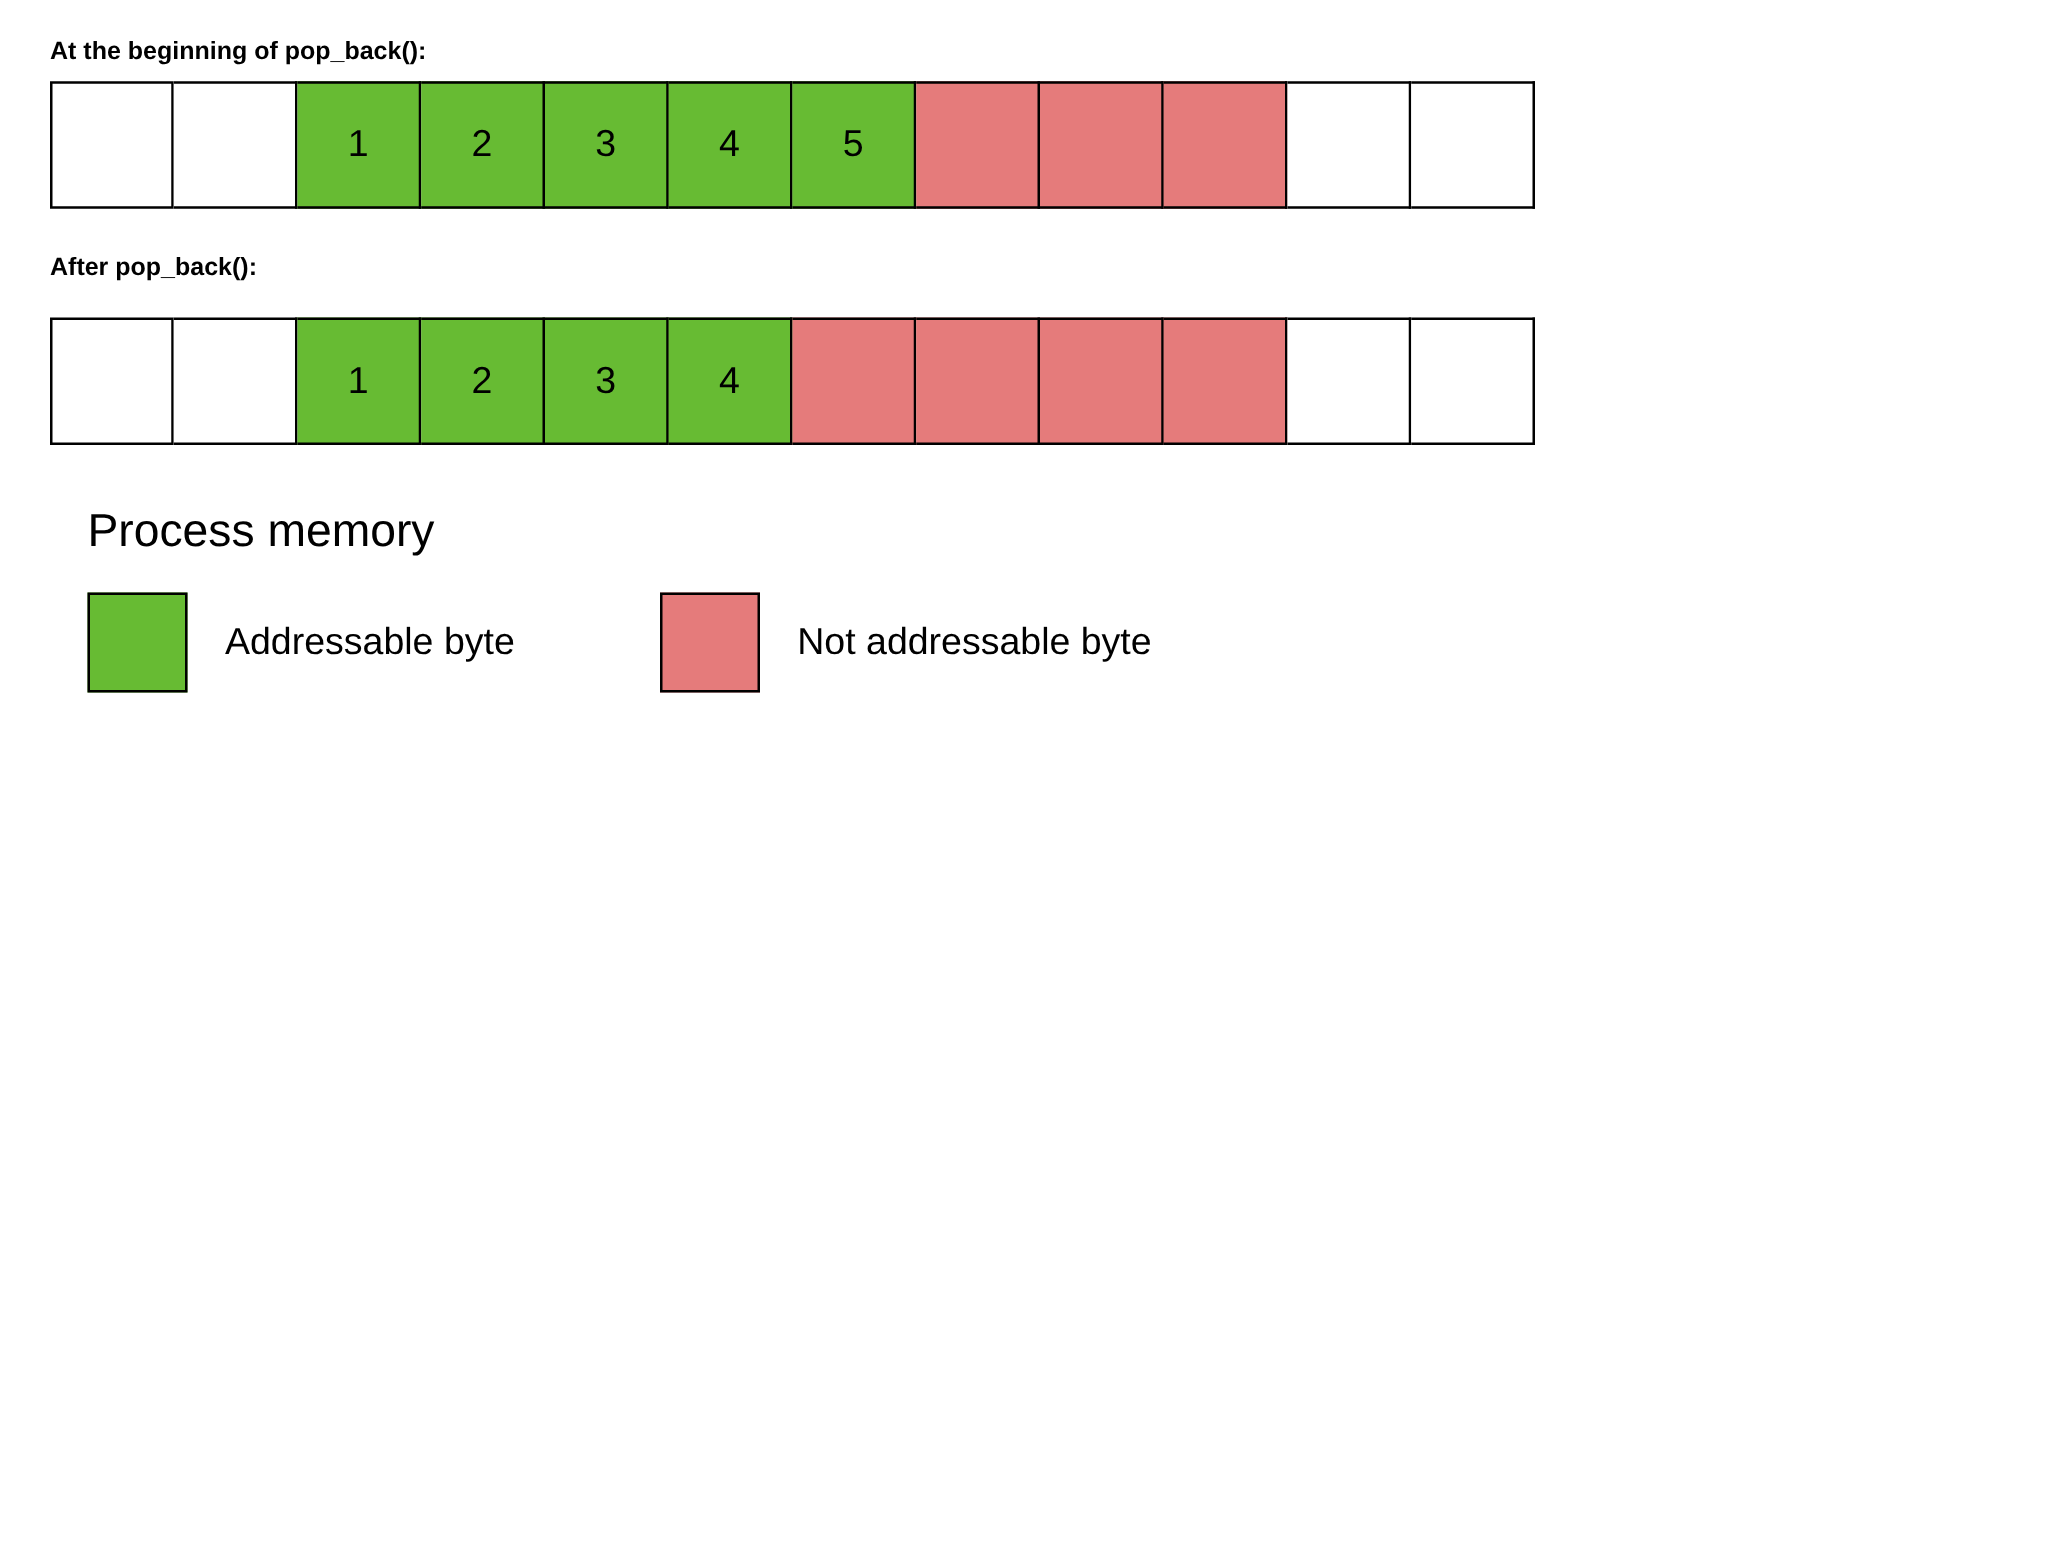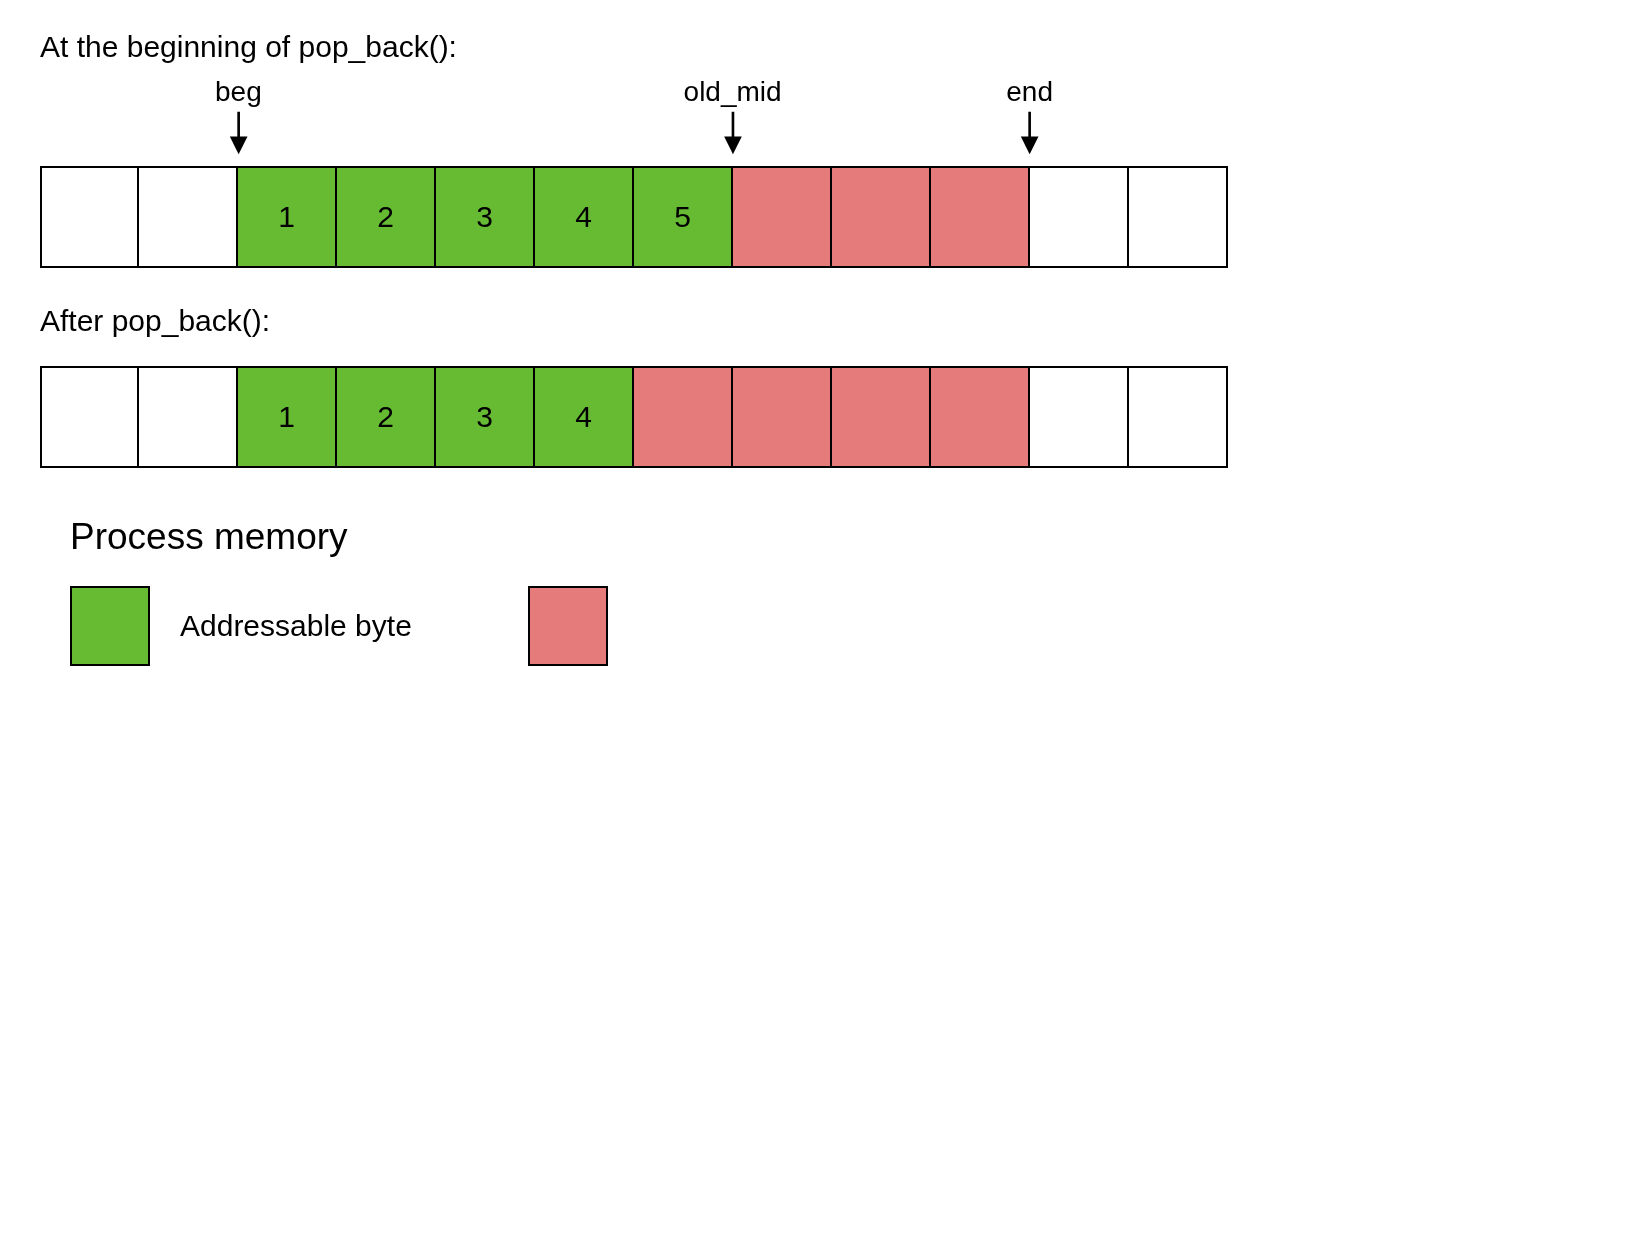--- a/index.html
+++ b/index.html
@@ -3,22 +3,22 @@
   <meta charset="utf-8">
   <style>
     * { box-sizing: border-box; margin: 0; padding: 0; }
     body {
       background: white;
       font-family: Arial, Helvetica, sans-serif;
       padding: 30px 40px;
       color: #000;
     }
     .heading {
-      font-size: 30px;
-      font-weight: normal;
+      font-size: 20px;
+      font-weight: bold;
       margin-bottom: 12px;
     }
     .diagram-area {
       position: relative;
       margin-bottom: 36px;
     }
     .pointer-row-top {
       position: relative;
       height: 90px;
     }
@@ -94,43 +94,20 @@
   </style>
 </head>
 <body>
 
 <div class="heading">At the beginning of pop_back():</div>
 
 <div class="diagram-area">
 
   <div style="width:1188px;">
 
-    <div class="pointer-row-top">
-      <div class="ptr" style="left:16.7%;">
-        <span class="ptr-label">beg</span>
-        <svg class="arrow-down" viewBox="0 0 28 52">
-          <line x1="14" y1="2" x2="14" y2="34" stroke="#000" stroke-width="3"></line>
-          <polygon points="14,50 4,30 24,30" fill="#000"></polygon>
-        </svg>
-      </div>
-      <div class="ptr" style="left:58.3%;">
-        <span class="ptr-label">old_mid</span>
-        <svg class="arrow-down" viewBox="0 0 28 52">
-          <line x1="14" y1="2" x2="14" y2="34" stroke="#000" stroke-width="3"></line>
-          <polygon points="14,50 4,30 24,30" fill="#000"></polygon>
-        </svg>
-      </div>
-      <div class="ptr" style="left:83.3%;">
-        <span class="ptr-label">end</span>
-        <svg class="arrow-down" viewBox="0 0 28 52">
-          <line x1="14" y1="2" x2="14" y2="34" stroke="#000" stroke-width="3"></line>
-          <polygon points="14,50 4,30 24,30" fill="#000"></polygon>
-        </svg>
-      </div>
-    </div>
 
     <div class="cell-row" id="row1">
         <div class="cell white"></div>
         <div class="cell white"></div>
         <div class="cell green">1</div>
         <div class="cell green">2</div>
         <div class="cell green">3</div>
         <div class="cell green">4</div>
         <div class="cell green">5</div>
         <div class="cell red"></div>
@@ -166,15 +143,16 @@
 
 <div class="legend">
   <div class="legend-title">Process memory</div>
   <div class="legend-items">
     <div class="legend-item">
       <div class="square green"></div>
       <span class="legend-label">Addressable byte</span>
     </div>
     <div class="legend-item">
       <div class="square red"></div>
+      <span class="legend-label">Not addressable byte</span>
     </div>
   </div>
 </div>
 
 </body></html>

